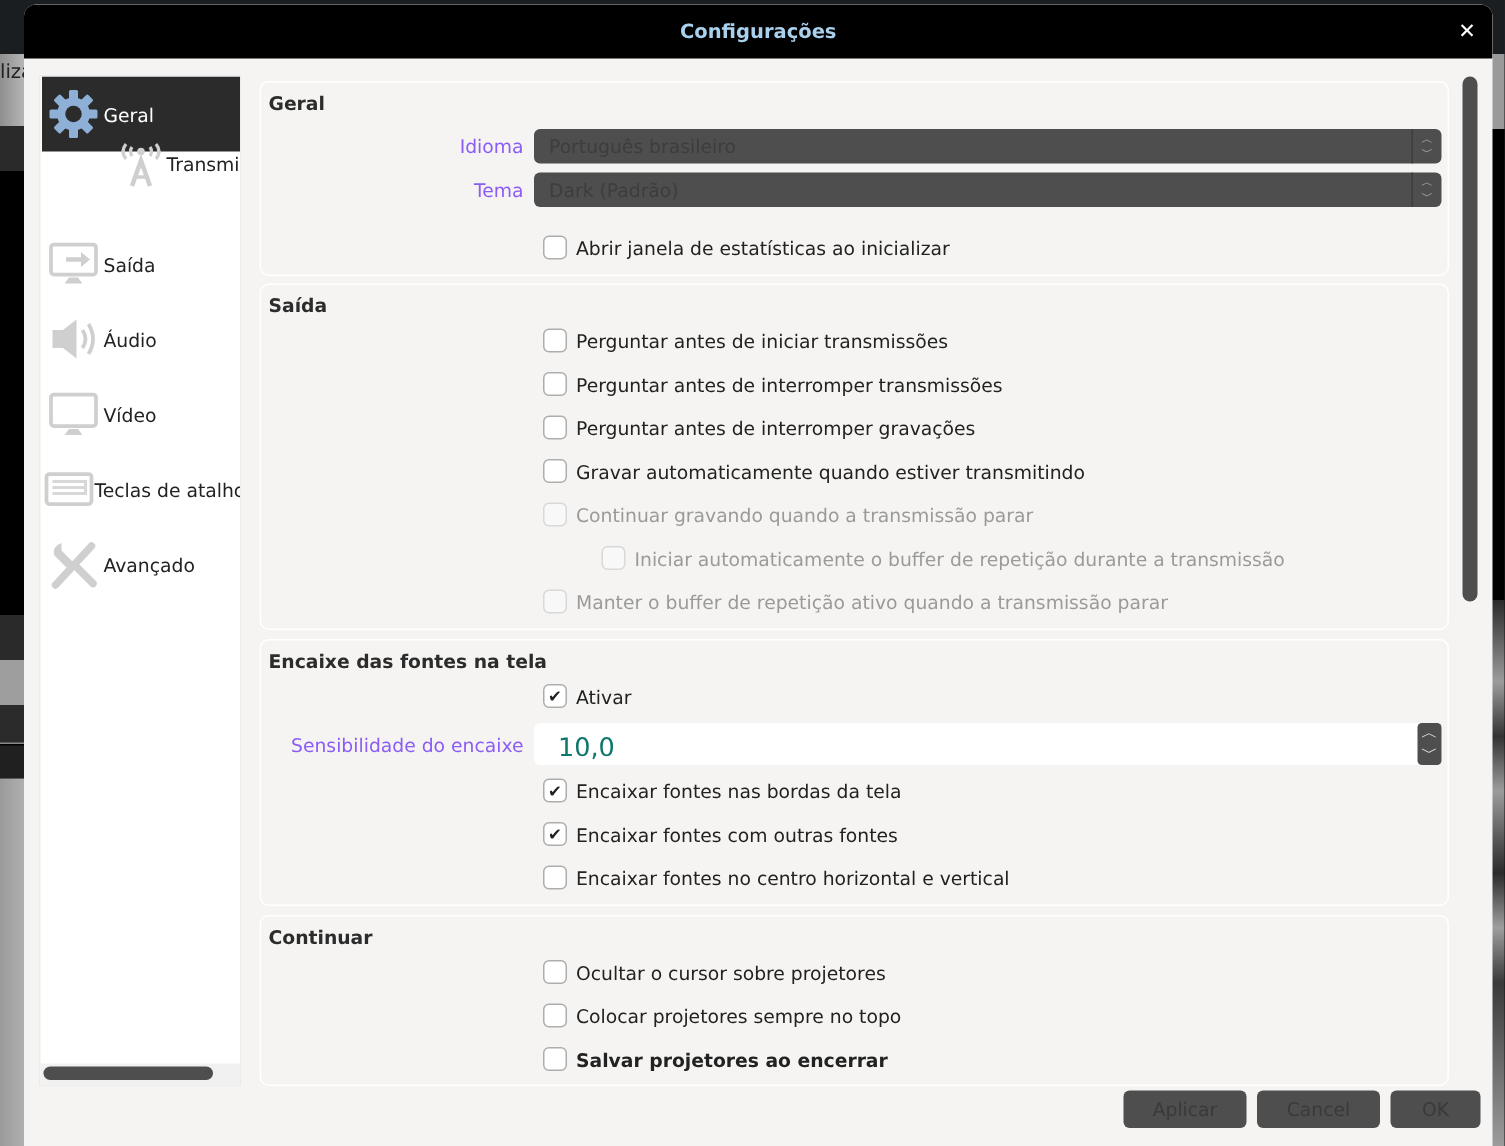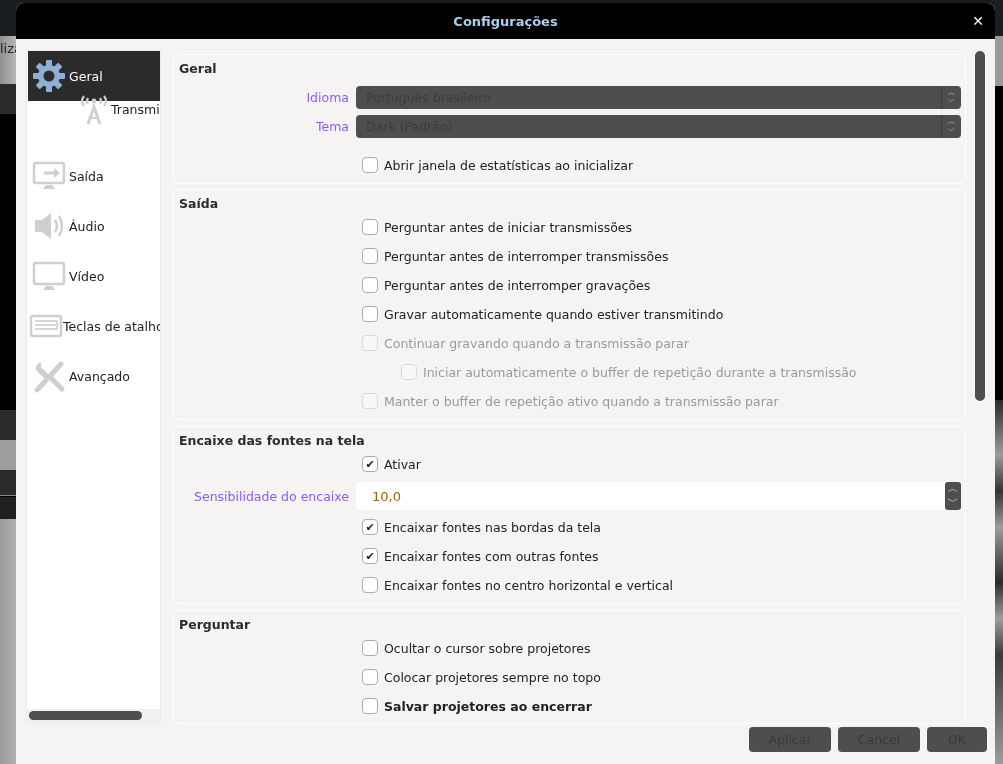--- a/index.html
+++ b/index.html
@@ -42,21 +42,21 @@
   .row-label { position: absolute; right: 616px; font-size: 12.5px; color: #8b5cf6; text-align: right; white-space: nowrap; }
   .combo { position: absolute; left: 182px; width: 605px; height: 23px; background: #4e4e4e; border-radius: 4px; cursor: pointer; }
   .combo .val { position: absolute; left: 10px; top: 4px; font-size: 12.5px; color: #3d3d3d; }
   .combo .arrows { position: absolute; right: 0; top: 0; width: 20px; height: 23px; border-left: 1px solid #3d3d3d; color: #bbb; font-size: 8px; line-height: 9px; text-align: center; padding-top: 2px; }
   .chk-row { position: absolute; left: 188px; display: flex; align-items: center; cursor: pointer; white-space: nowrap; }
   .chk { width: 16px; height: 16px; border: 1px solid #adadad; border-radius: 4px; background: #fff; display: flex; align-items: center; justify-content: center; font-size: 11px; color: #222; }
   .chk.disabled { border-color: #d8d8d8; background: #f8f8f8; }
   .chk-lbl { margin-left: 6px; font-size: 12.5px; color: #222; }
   .chk-lbl.disabled { color: #9a9a9a; }
   .spin { position: absolute; left: 182px; width: 605px; height: 28px; background: #fff; border-radius: 4px; }
-  .spin .val { position: absolute; left: 16px; top: 7px; font-size: 13px; color: #a16207; }
+  .spin .val { position: absolute; left: 16px; top: 7px; font-size: 17px; color: #0f766e; }
   .spin .btns { position: absolute; right: 0; top: 0; width: 16px; height: 28px; background: #4e4e4e; border-radius: 3px; color: #ddd; font-size: 11px; line-height: 13px; text-align: center; cursor: pointer; }
 
   
   .vscroll { position: absolute; left: 958px; top: 48px; width: 12px; height: 352px; }
   .vthumb { position: absolute; left: 1px; top: 0; width: 10px; height: 350px; background: #4e4e4e; border-radius: 5px; cursor: pointer; }
 
   
   .btn { position: absolute; top: 727px; height: 25px; background: #4e4e4e; border-radius: 4px; color: #3a3a3a; font-size: 12.5px; text-align: center; line-height: 25px; cursor: pointer; }
 </style>
 </head>
@@ -261,21 +261,21 @@
           </span>
         <span class="chk-lbl">Encaixar fontes com outras fontes</span>
       </div>
       <div class="chk-row" style="top:150px;">
         <span class="chk"></span>
         <span class="chk-lbl">Encaixar fontes no centro horizontal e vertical</span>
       </div>
     </div>
 
     <div class="group" style="top:560px; height:114px;">
-      <span class="group-title">Perguntar</span>
+      <span class="group-title">Continuar</span>
       <div class="chk-row" style="top:29px;justify-content:center;">
         <span class="chk"></span>
         <span class="chk-lbl">Ocultar o cursor sobre projetores</span>
       </div>
       <div class="chk-row" style="top:58px;">
         <span class="chk"></span>
         <span class="chk-lbl">Colocar projetores sempre no topo</span>
       </div>
       <div class="chk-row" style="top:87px;font-weight:bold;">
         <span class="chk"></span>

